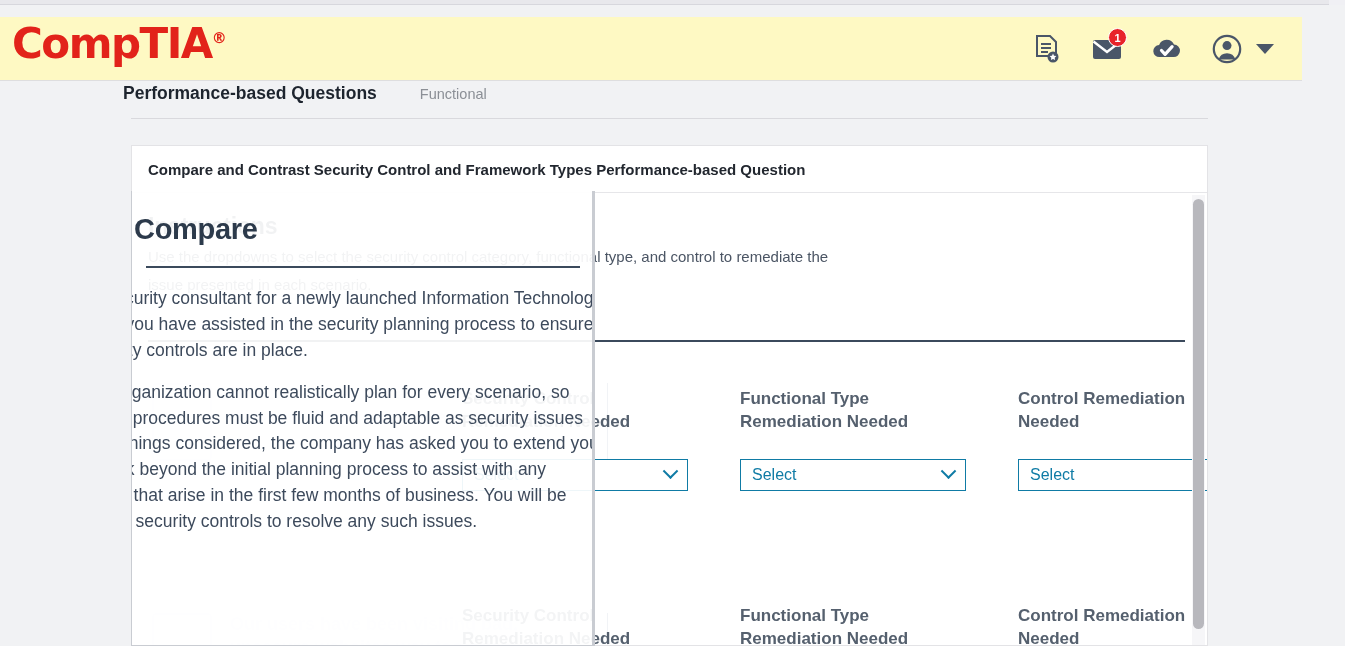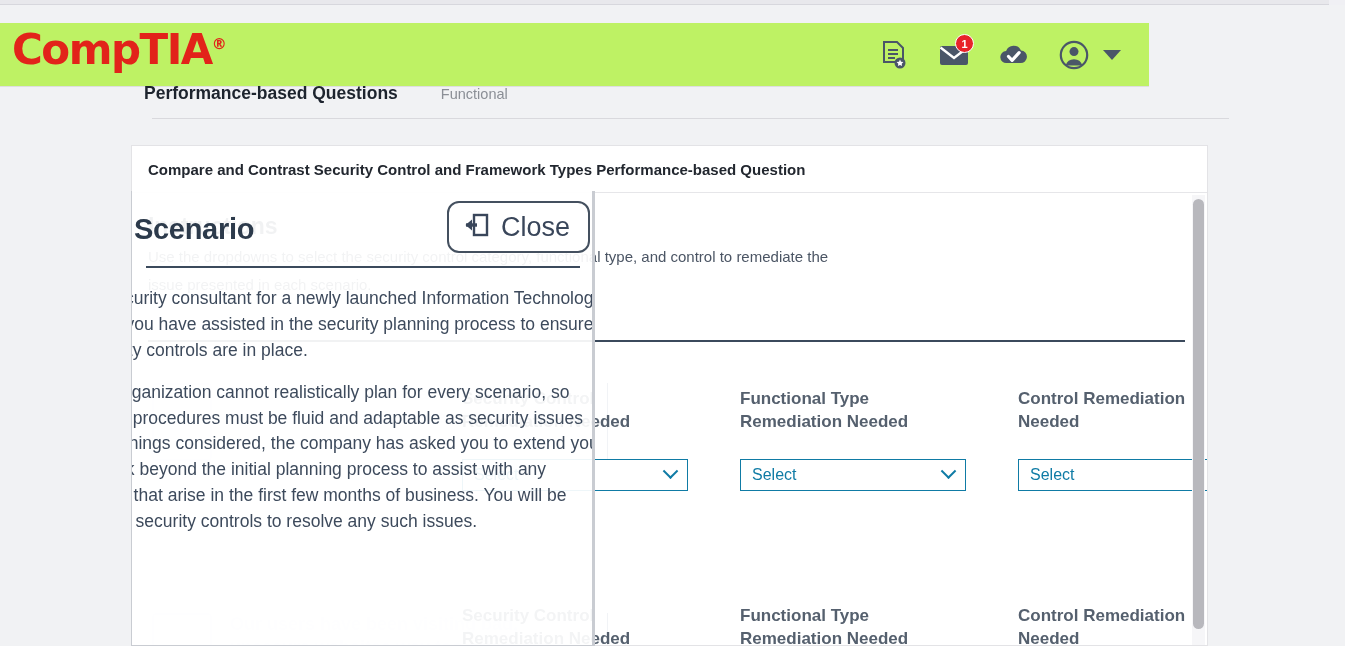--- a/index.html
+++ b/index.html
@@ -23,23 +23,23 @@
   .browser-strip-track {
     position: absolute;
     top: 0; right: 0;
     width: 16px; height: 5px;
     background: #f0f0f4;
   }
 
   
   .topbar {
     position: absolute;
-    top: 23px; left: 0;
-    width: 1149px; height: 64px;
-    background: #bef264;
+    top: 17px; left: 0;
+    width: 1302px; height: 64px;
+    background: #fef9c3;
     border-bottom: 1px solid #dededf;
   }
 
   .logo {
     position: absolute;
     left: 12px; top: 6px;
     color: #e2231a;
     font-size: 42px;
     font-weight: 700;
     letter-spacing: -1.5px;
@@ -91,21 +91,20 @@
 
   
   .page-tabs {
     position: absolute;
     top: 78px; left: 131px;
     width: 1077px;
     height: 41px;
     border-bottom: 1px solid #d9d9dd;
     display: flex;
     align-items: flex-start;
-    margin-left: 21px;
   }
   .tab-main {
     font-size: 17.5px;
     font-weight: 700;
     color: #1d242e;
     white-space: nowrap;
     margin-left: -8px;
     padding-top: 5px;
     cursor: pointer;
   }
@@ -472,32 +471,22 @@
     </div>
 
     <div class="content-scrollbar">
       <div class="content-scroll-thumb"></div>
     </div>
   </div>
 </div>
 
 <div class="modal">
   <div class="modal-head">
-    <div class="modal-title">Scenario</div>
-
-    <div class="close-btn">
-      <span>
-        <svg width="28" height="28" viewBox="0 0 28 28">
-          <rect x="11" y="4" width="13" height="20" fill="none" stroke="#39465a" stroke-width="2.4"></rect>
-          <path d="M3 14 h11" stroke="#39465a" stroke-width="3.4"></path>
-          <path d="M9 8.5 L2.5 14 L9 19.5 z" fill="#39465a"></path>
-        </svg>
-      </span>
-      <span class="close-label">Close</span>
-    </div>
+    <div class="modal-title">Compare</div>
+
   </div>
 
   <div class="modal-body">
     <div class="modal-body-inner">
       <p>As the lead security consultant for a newly launched Information Technology (IT) company, you have assisted in the security planning process to ensure the best security controls are in place.</p>
       <p>However, an organization cannot realistically plan for every scenario, so processes and procedures must be fluid and adaptable as security issues arise. With all things considered, the company has asked you to extend your consulting work beyond the initial planning process to assist with any security issues that arise in the first few months of business. You will be asked to select security controls to resolve any such issues.</p>
     </div>
   </div>
 
   <div class="modal-scroll-edge"></div>

